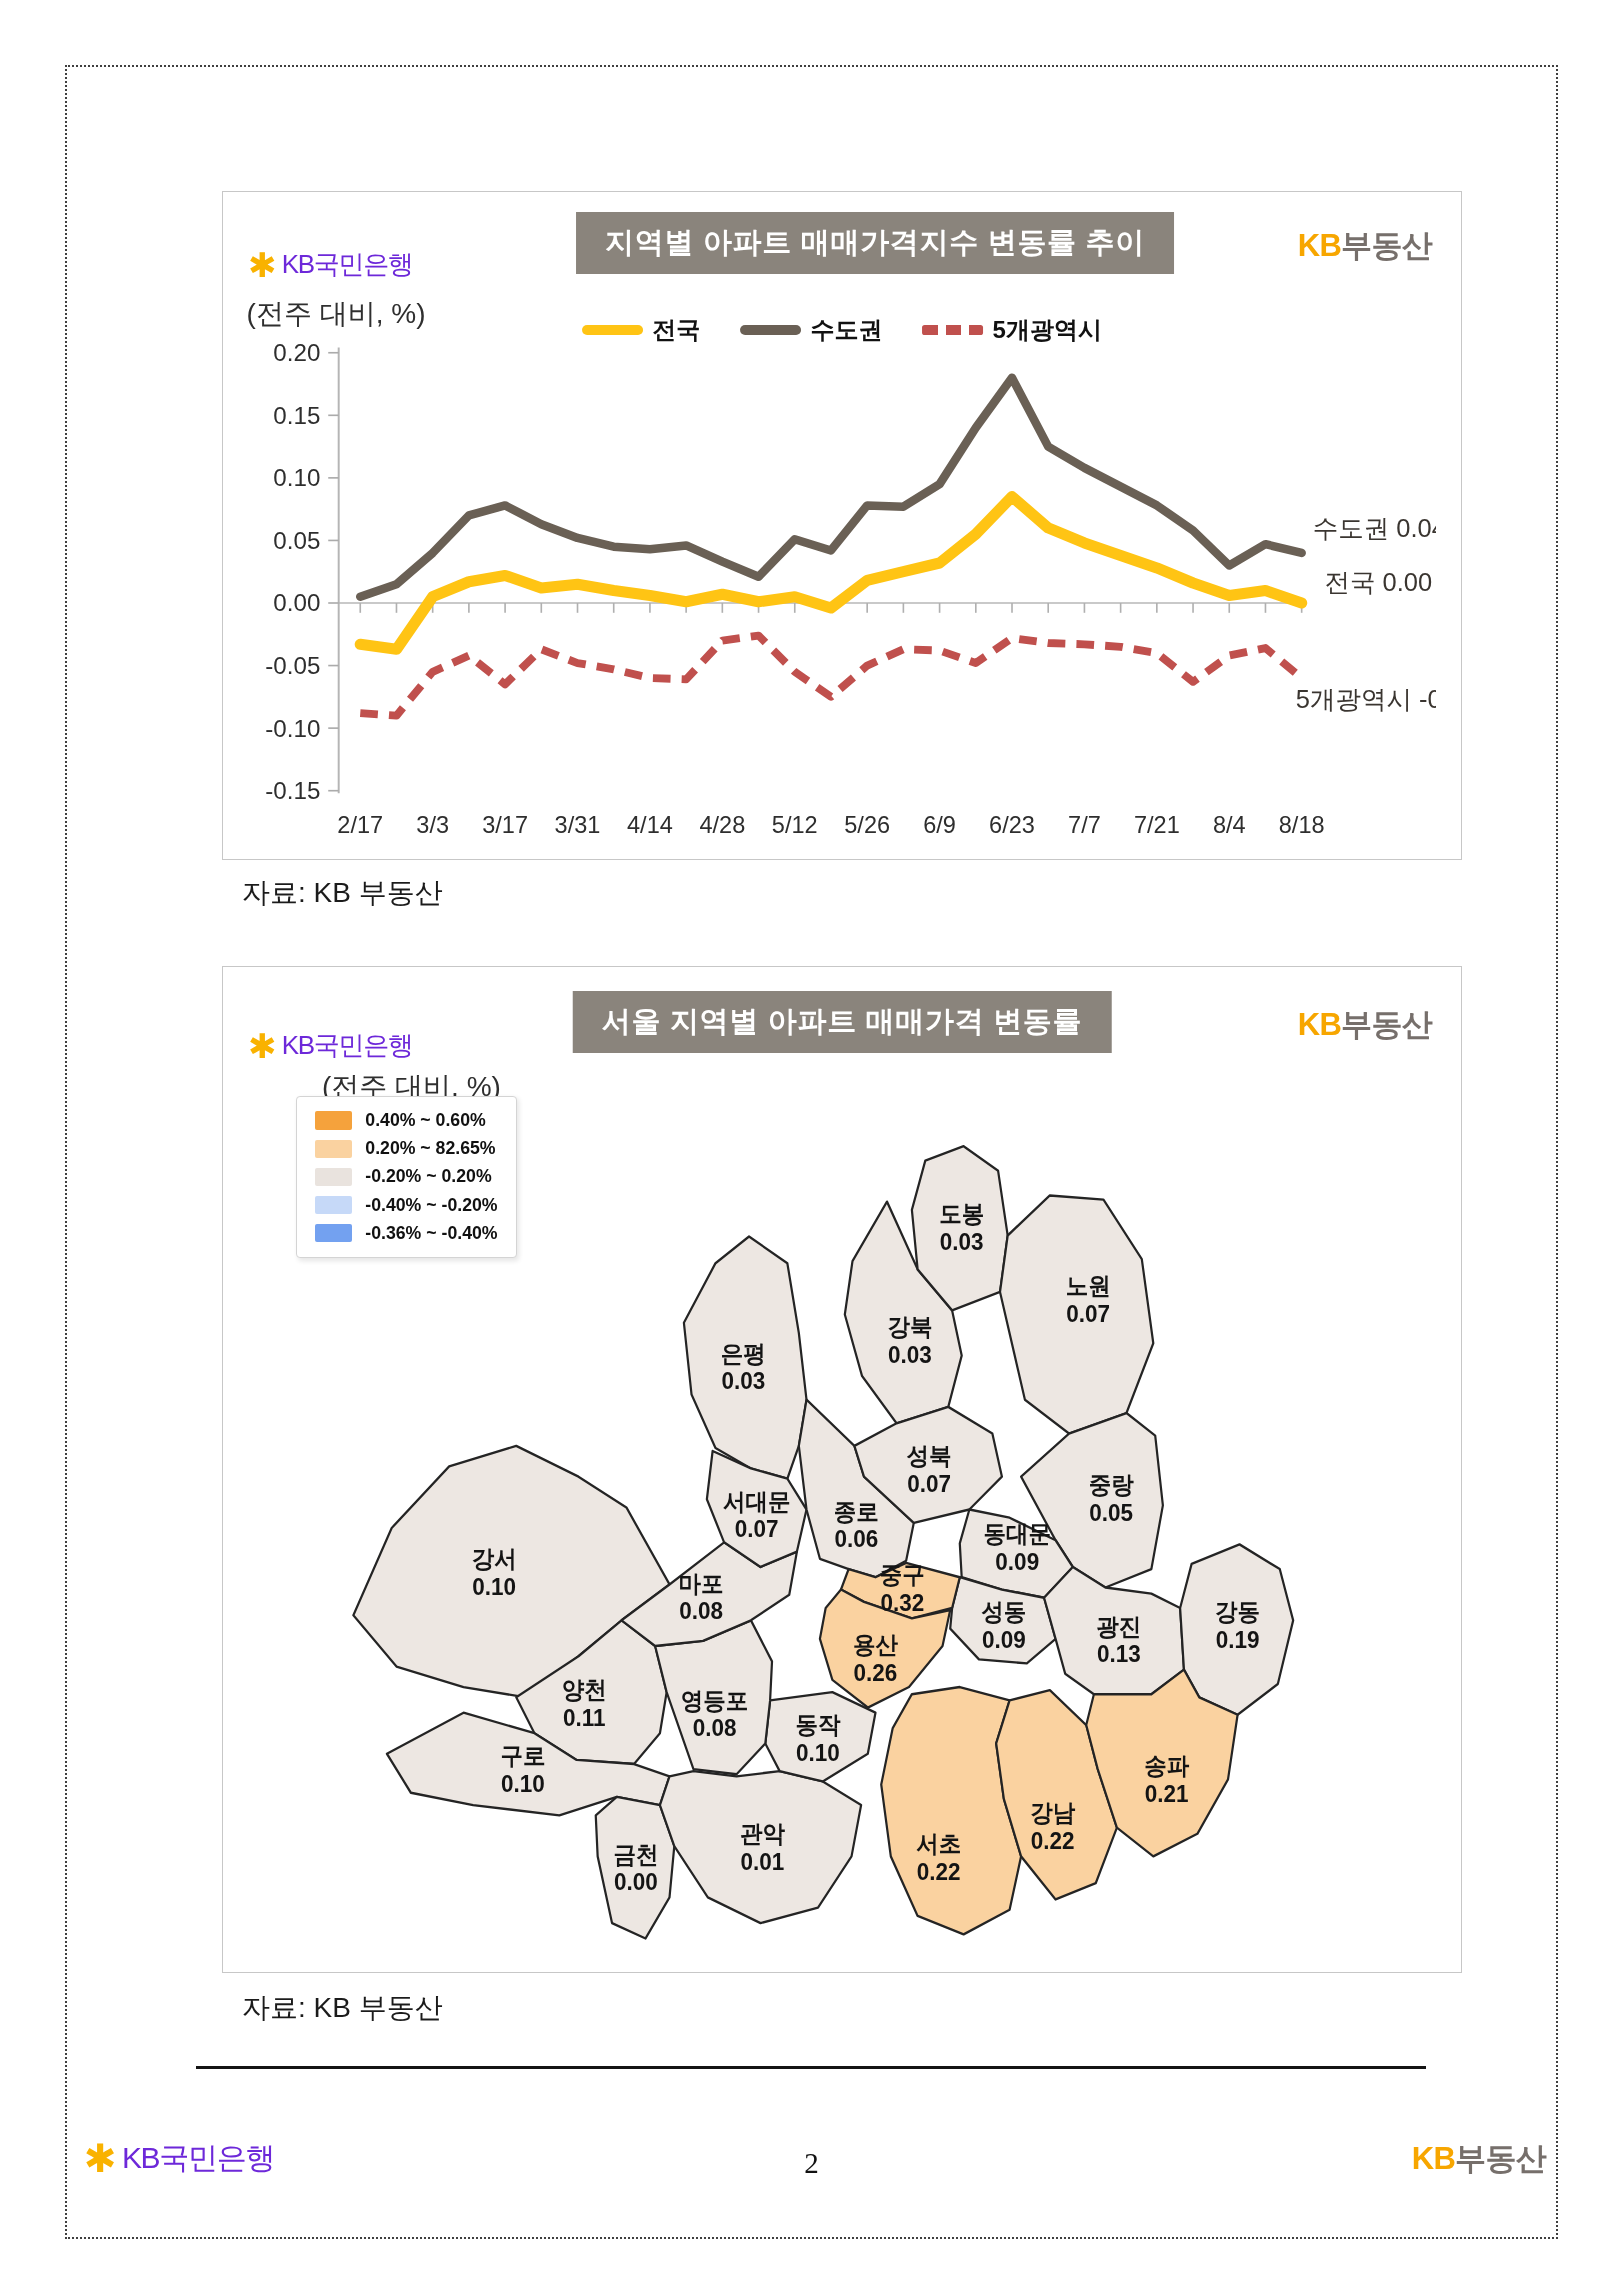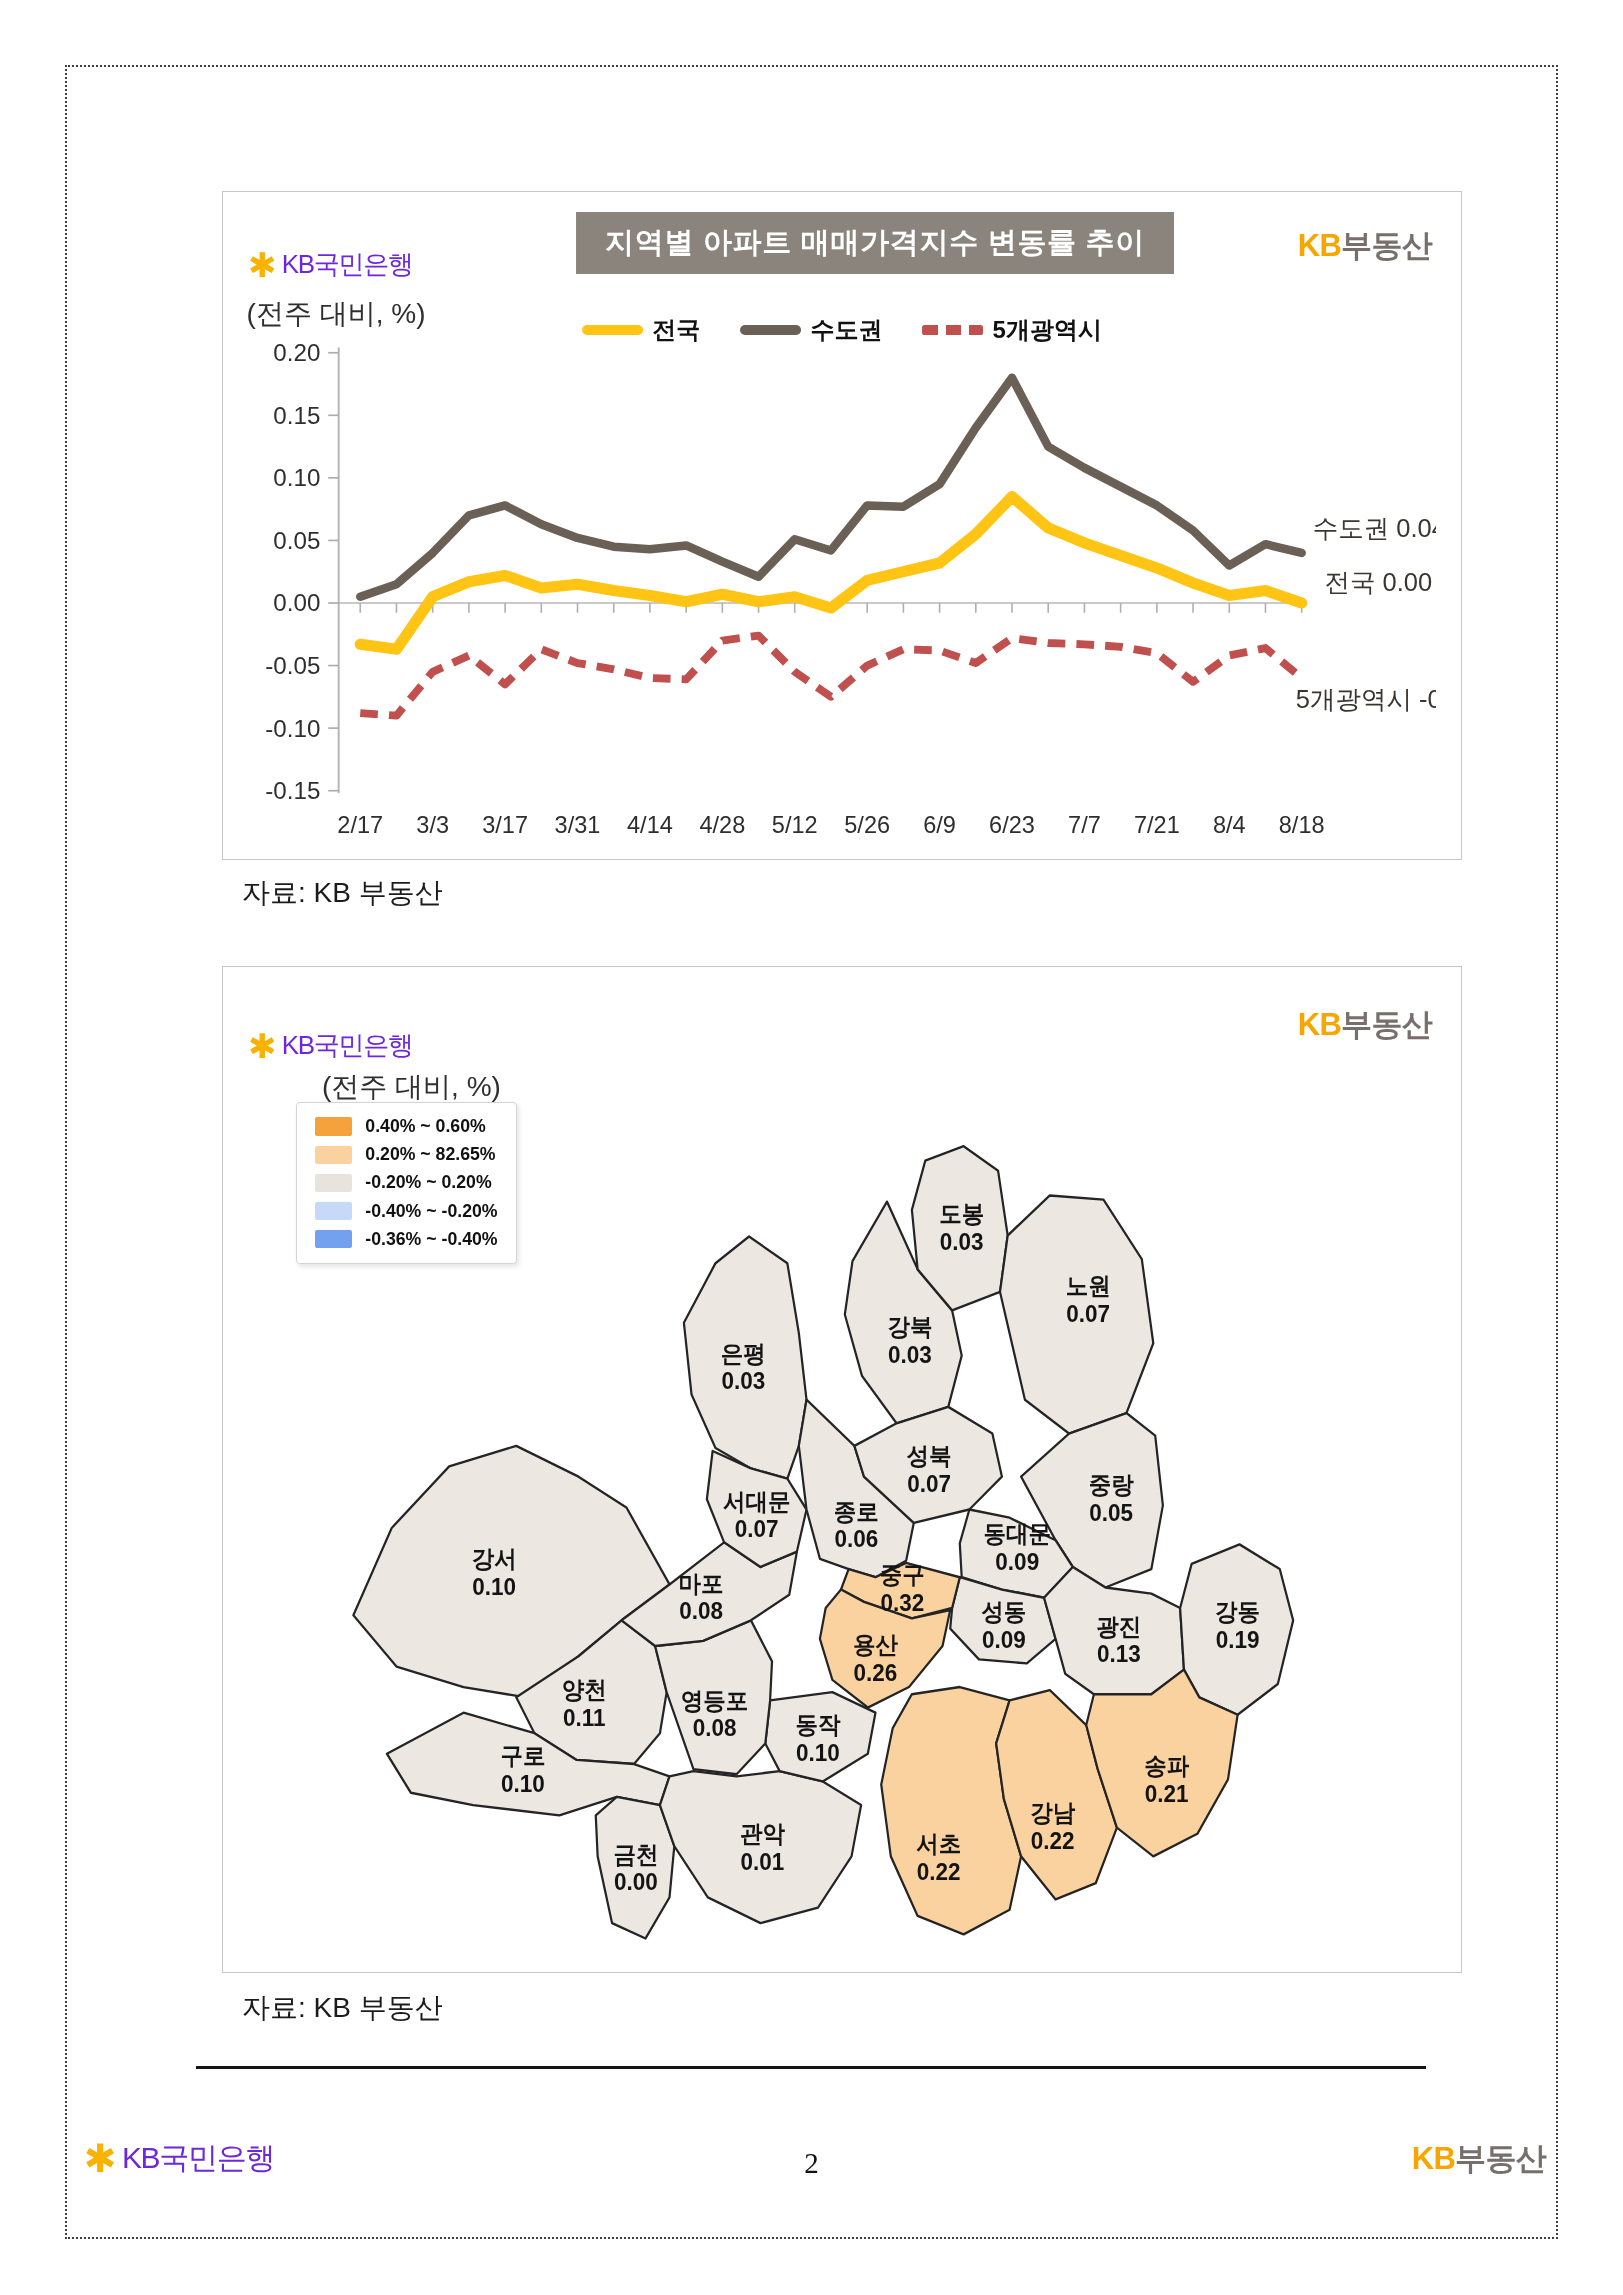--- a/index.html
+++ b/index.html
@@ -136,26 +136,27 @@
         <text x="1616" y="574" font-size="39" fill="#3a3530">5개광역시 -0.06</text>
       </svg>
   </div>
   <div class="src-note" style="left:242px;top:874px;">자료: KB 부동산</div>
 
   <div id="box2" class="chart-box">
     <div class="kb-logo" style="left:25px;top:61px;">
       <span class="kb-star">✱</span>
       <span class="kb-name">KB국민은행</span>
     </div>
+    <div class="chart-title" style="top:23.6px;">서울 지역별 아파트 매매가격 변동률</div>
     <div class="kbre" style="right:29px;top:37px;">
       <span class="kb">KB</span><span class="re">부동산</span>
     </div>
     <div class="unit-label" style="left:99px;top:101px;">(전주 대비, %)</div>
 
-    <div class="map-legend" style="left:73px;top:135px;">
+    <div class="map-legend" style="left:73px;top:129px;">
       <div class="ml-row">
         <span class="ml-sw" style="background: rgb(245, 162, 60);"></span>
         <span class="ml-lbl">0.40% ~ 0.60%</span>
       </div>
       <div class="ml-row">
         <span class="ml-sw" style="background: rgb(250, 210, 160);"></span>
         <span class="ml-lbl">0.20% ~ 82.65%</span>
       </div>
       <div class="ml-row">
         <span class="ml-sw" style="background: rgb(233, 227, 222);"></span>

